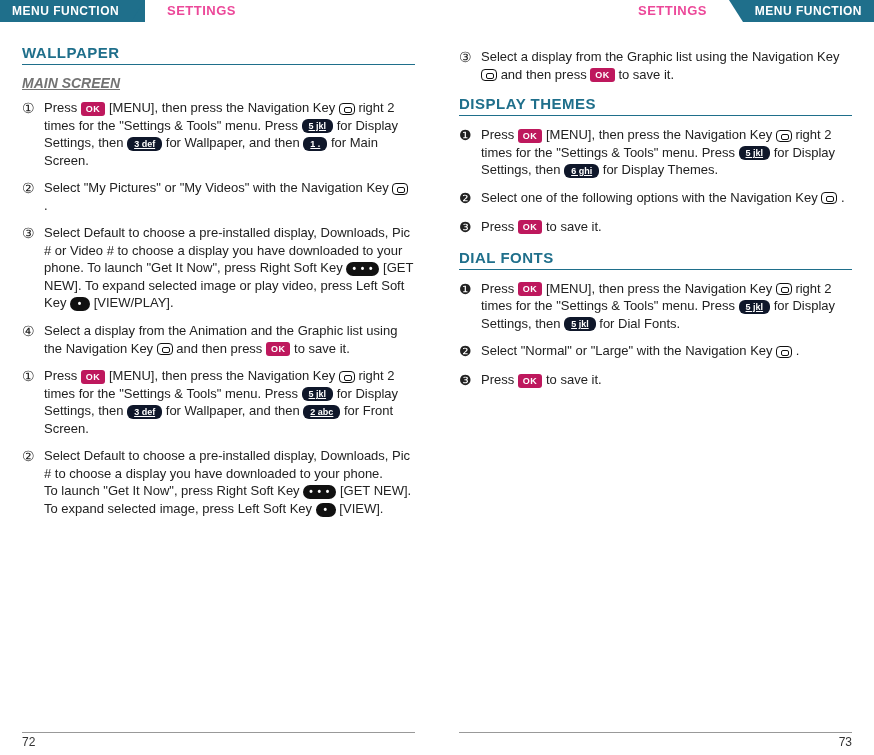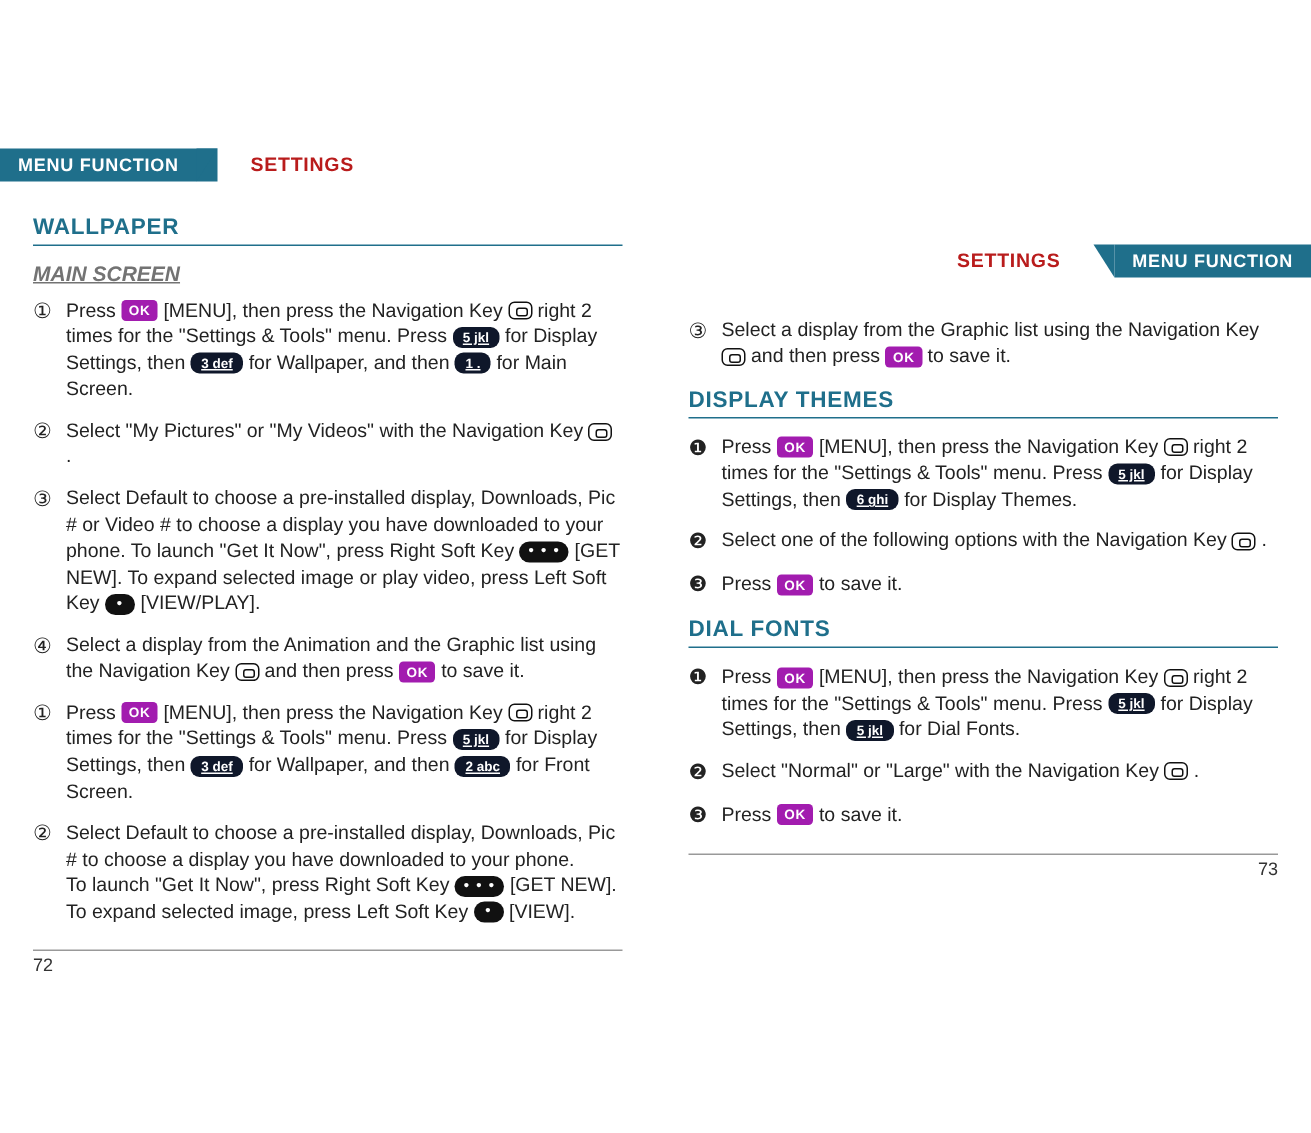--- a/index.html
+++ b/index.html
@@ -10,21 +10,20 @@
     color: #222;
     background: #fff;
     width: 874px;
     height: 755px;
     position: relative;
   }
   .spread {
     display: flex;
     width: 100%;
     height: 100%;
-    align-items: center;
   }
   .page {
     width: 50%;
     padding: 0 22px 30px 22px;
     position: relative;
   }
   .page-left { padding-left: 22px; }
   .page-right { padding-right: 22px; }
 
   
@@ -48,21 +47,21 @@
   }
   .tab-r { right: -22px; }
   .tab-r::before {
     content: "";
     position: absolute; left: -14px; top: 0;
     border-top: 22px solid #1f6f8b;
     border-left: 14px solid transparent;
   }
   .section-label-l, .section-label-r {
     position: absolute; top: 3px;
-    color: #b91c1c;
+    color: #ec4899;
     font-weight: bold;
     font-size: 13px;
     letter-spacing: 0.5px;
   }
   .section-label-l { left: 145px; }
   .section-label-r { right: 145px; }
 
   
   h2.cat {
     color: #1f6f8b;
@@ -105,21 +104,21 @@
   .pnum-r { right: 22px; }
   .ft-rule {
     position: absolute;
     bottom: 22px; left: 22px; right: 22px;
     border-top: 1px solid #999;
   }
 
   
   .key {
     display: inline-block;
-    background: #a21caf;
+    background: #be185d;
     color: #fff;
     font-size: 9px;
     font-weight: bold;
     border-radius: 3px;
     padding: 1px 5px;
     vertical-align: middle;
     line-height: 12px;
     min-width: 20px;
     text-align: center;
   }

